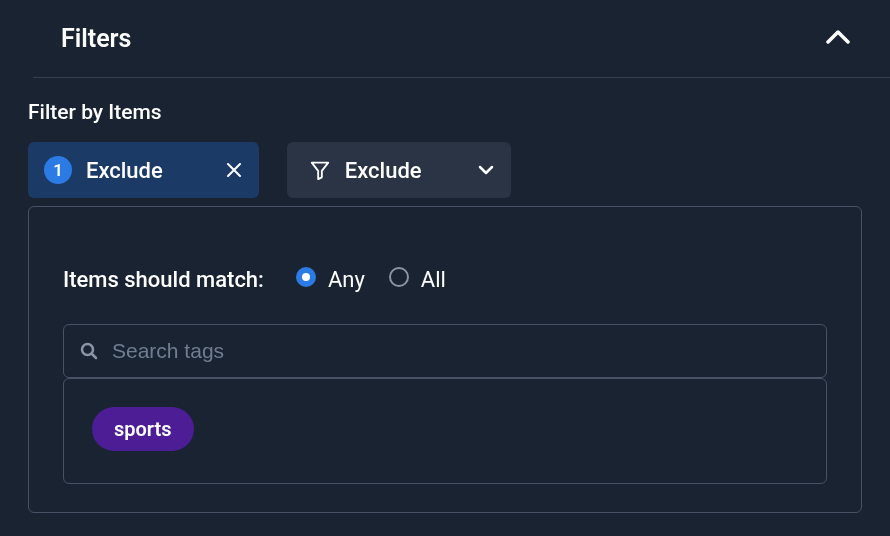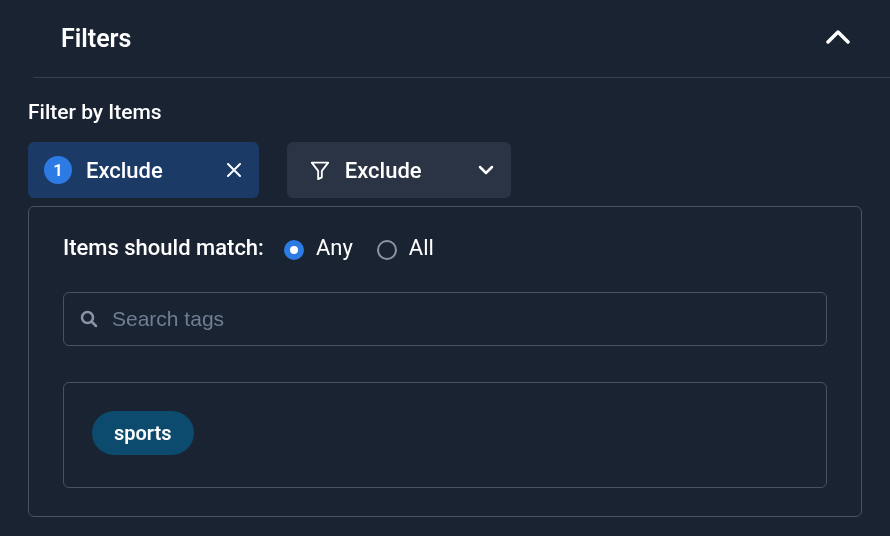--- a/index.html
+++ b/index.html
@@ -97,36 +97,37 @@
     }
     .panel {
       border: 1px solid #485266;
       border-radius: 6px;
       padding: 28px 34px;
       margin-top: 0;
     }
     .match-row {
       display: flex;
       align-items: center;
-      gap: 8px;
+      gap: 20px;
       margin-bottom: 32px;
+      margin-top: 32px;
     }
     .match-label {
       font-size: 22px;
       font-weight: 500;
       margin-right: 12px;
     }
     .radio-group {
       display: flex;
       align-items: center;
       gap: 24px;
     }
     .radio-item {
       display: flex;
-      align-items: flex-end;
+      align-items: flex-start;
       gap: 12px;
       cursor: pointer;
     }
     .radio {
       width: 20px;
       height: 20px;
       border-radius: 50%;
       border: 2px solid #8a94a6;
       display: flex;
       align-items: center;
@@ -145,21 +146,20 @@
     }
     .radio-label {
       font-size: 22px;
     }
     .search-box {
       display: flex;
       align-items: center;
       border: 1px solid #485266;
       border-radius: 6px;
       padding: 14px 16px;
-      margin-bottom: 36px;
     }
     .search-icon {
       display: flex;
       margin-right: 14px;
     }
     .search-input {
       background: transparent;
       border: none;
       outline: none;
       color: #ffffff;
@@ -170,21 +170,21 @@
       color: #717d92;
     }
     .tags-area {
       border: 1px solid #485266;
       border-radius: 6px;
       padding: 28px 28px 32px 28px;
     }
     .tag-pill {
       display: inline-flex;
       align-items: center;
-      background: #0c4a6e;
+      background: #4c1d95;
       color: #ffffff;
       border-radius: 22px;
       padding: 10px 22px;
       font-size: 20px;
       font-weight: 600;
       cursor: pointer;
     }
   </style>
 </head>
 <body>

